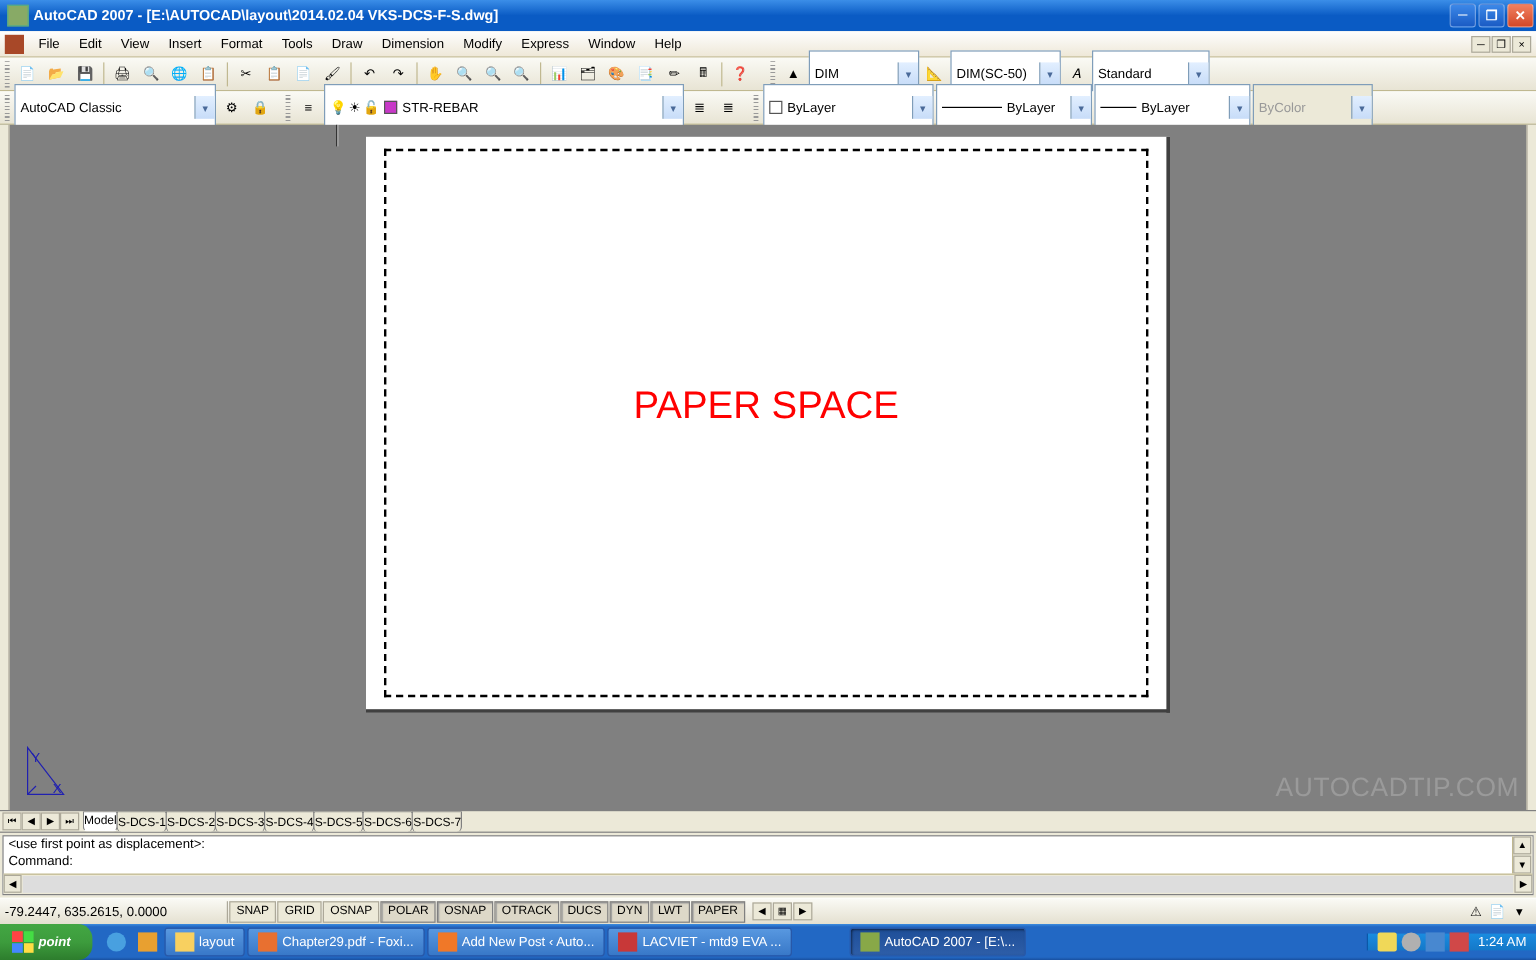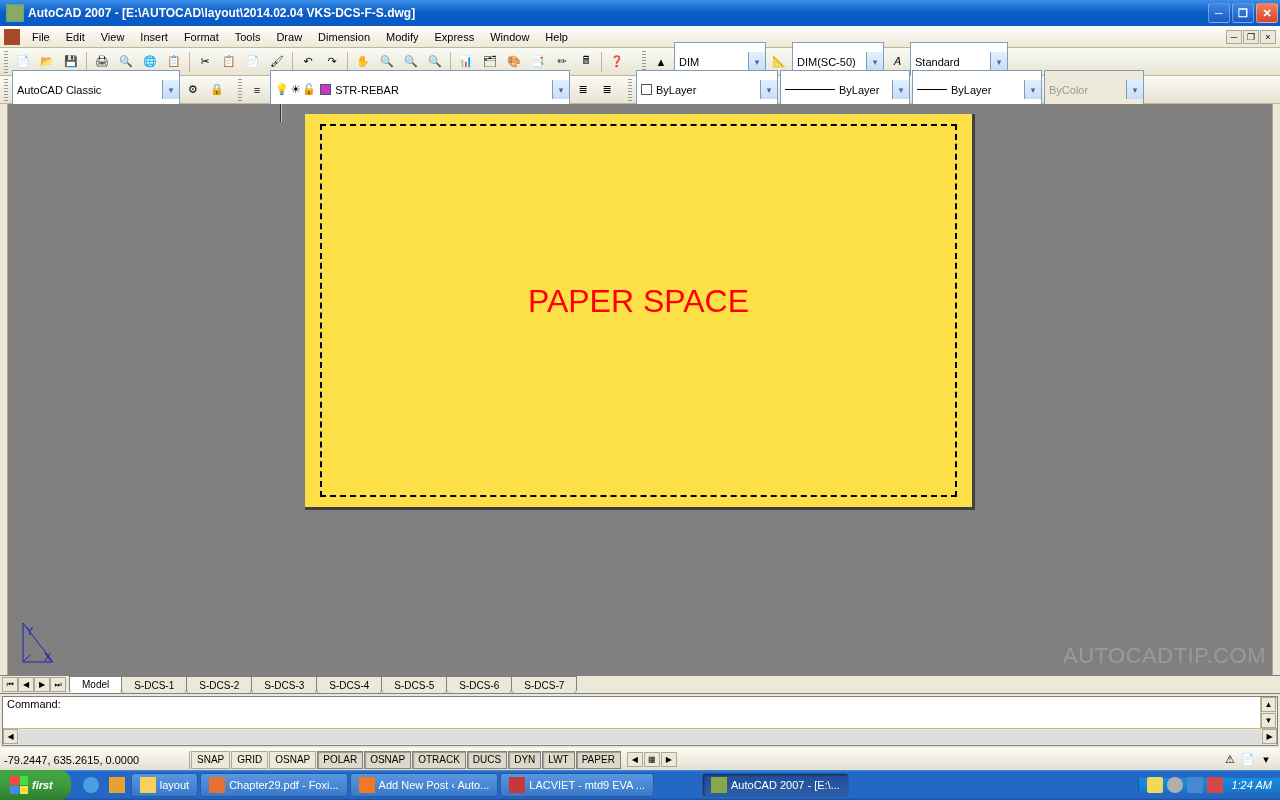--- a/index.html
+++ b/index.html
@@ -17,47 +17,47 @@
 .mdi-btn{width:16px;height:14px;border:1px solid #aca899;background:#ece9d8;font-size:9px;display:flex;align-items:center;justify-content:center;}
 .toolbar-row{height:28px;background:linear-gradient(#fafaf5,#e8e4d4);border-bottom:1px solid #c0b890;display:flex;align-items:center;padding:0 4px;gap:2px;}
 .tb-grip{width:4px;height:22px;background:repeating-linear-gradient(to bottom,#999 0 1px,transparent 1px 3px);margin-right:2px;}
 .tb-btn{width:22px;height:22px;border:1px solid transparent;display:flex;align-items:center;justify-content:center;}
 .tb-sep{width:1px;height:20px;background:#c0b890;margin:0 2px;}
 .dropdown{height:39px;border:1px solid #7f9db9;background:white;display:flex;align-items:center;padding:0 0 0 4px;}
 .dropdown .dd-arrow{width:17px;height:19px;border-left:1px solid #7f9db9;background:linear-gradient(#e2efff,#c7dcf8);display:flex;align-items:center;justify-content:center;}
 .dropdown .dd-arrow::after{content:"▾";font-size:9px;color:#4a6a99;}
 .workarea{flex:1;display:flex;background:#808080;position:relative;}
 .canvas-area{flex:1;position:relative;display:flex;align-items:flex-start;justify-content:center;padding-top:10px;}
-.paper{width:670px;height:396px;background:#fde047;border-right:3px solid #404040;border-bottom:3px solid #404040;position:relative;}
+.paper{width:670px;height:480px;background:#ffffff;border-right:3px solid #404040;border-bottom:3px solid #404040;position:relative;}
 .paper-dash{position:absolute;left:15px;top:10px;right:15px;bottom:10px;border:2px dashed #000;}
 .paper-text{position:absolute;left:0;top:43%;width:100%;text-align:center;font-family:Arial;font-size:32px;color:#ff0000;font-weight:400;}
 .ucs-icon{position:absolute;left:20px;bottom:10px;width:40px;height:50px;}
 .watermark{position:absolute;right:14px;bottom:6px;font-family:Arial;font-size:22px;color:#9a9a9a;letter-spacing:0.5px;}
 .tabs-row{height:19px;background:#ece9d8;border-top:1px solid #808080;border-bottom:1px solid #808080;display:flex;align-items:center;padding-left:2px;}
 .tab-nav{display:flex;gap:0;}
 .tab-nav-btn{width:16px;height:15px;border:1px solid #aca899;background:#ece9d8;font-size:8px;display:flex;align-items:center;justify-content:center;}
-.layout-tab{height:17px;padding:0 12px;border:1px solid #808080;border-bottom:none;background:#ece9d8;margin-left:-1px;display:flex;align-items:center;border-radius:0 0 4px 4px;font-size:10px;}
+.layout-tab{height:17px;padding:0 0;border:1px solid #808080;border-bottom:none;background:#ece9d8;margin-left:-1px;display:flex;align-items:center;border-radius:0 0 4px 4px;font-size:10px;}
 .layout-tab.active{background:#fff;border-bottom:1px solid #fff;position:relative;z-index:1;}
 .cmd-area{background:#fff;border:1px solid #808080;margin:2px;font-family:'Courier New',monospace;font-size:12px;position:relative;}
 .cmd-line{padding:1px 4px;white-space:pre;}
 .cmd-scroll-v{position:absolute;right:0;top:0;width:17px;bottom:17px;background:#ece9d8;border-left:1px solid #c0b890;}
 .cmd-scroll-v .sbtn{width:15px;height:15px;border:1px solid #aca899;background:#ece9d8;font-size:8px;display:flex;align-items:center;justify-content:center;}
 .cmd-scroll-h{position:absolute;left:0;right:0;bottom:0;height:17px;background:#ece9d8;border-top:1px solid #c0b890;display:flex;}
 .cmd-scroll-h .sbtn{width:15px;height:15px;border:1px solid #aca899;background:#ece9d8;font-size:8px;display:flex;align-items:center;justify-content:center;}
 .statusbar{height:22px;background:linear-gradient(#fafaf5,#e4e0d0);border-top:1px solid #fff;display:flex;align-items:center;}
 .status-coords{width:190px;padding-left:4px;border-right:1px solid #aca899;height:18px;display:flex;align-items:center;}
 .status-toggle{height:18px;padding:0 5px;border:1px solid #aca899;margin-left:1px;background:#ece9d8;display:flex;align-items:center;font-size:10px;}
 .status-toggle.pressed{border:1px solid #808080;background:#ddd8c8;box-shadow:inset 1px 1px 1px #999;}
 .taskbar{height:30px;background:linear-gradient(to bottom,#3c8cde 0%,#2268c4 8%,#2268c4 92%,#1850a0 100%);display:flex;align-items:center;}
 .start-btn{height:30px;padding:0 18px 0 10px;background:linear-gradient(to bottom,#43a643 0%,#3d9c3d 50%,#2d7d2d 100%);border-radius:0 12px 12px 0;color:white;font-weight:bold;font-style:italic;font-size:14px;display:flex;align-items:center;gap:4px;}
 .start-logo{width:18px;height:18px;display:grid;grid-template:1fr 1fr/1fr 1fr;gap:1px;}
 .start-logo span:nth-child(1){background:#f44;} .start-logo span:nth-child(2){background:#4d4;} .start-logo span:nth-child(3){background:#48f;} .start-logo span:nth-child(4){background:#fd4;}
 .task-item{height:24px;margin-left:2px;padding:0 8px;background:linear-gradient(#5898e0,#3878c8);border:1px solid #2858a8;border-radius:3px;color:white;display:flex;align-items:center;gap:4px;max-width:160px;overflow:hidden;white-space:nowrap;}
 .task-item.active{background:linear-gradient(#1e4e98,#2e5ea8);box-shadow:inset 1px 1px 2px #0008;margin-left:48px;}
-.systray{margin-left:auto;height:14px;background:linear-gradient(#1a8ce0,#1478c8);border-left:1px solid #0a58a8;display:flex;align-items:center;padding:0 8px;gap:4px;color:white;font-style:italic;}
+.systray{margin-left:auto;height:14px;background:linear-gradient(#1a8ce0,#1478c8);border-left:1px solid #0a58a8;display:flex;align-items:center;padding:0 8px;gap:4px;color:white;}
 .tray-icon{width:16px;height:16px;}
 </style>
 </head>
 <body>
 
 <div class="titlebar">
   <div class="app-icon"></div>
   <div class="title">AutoCAD 2007 - [E:\AUTOCAD\layout\2014.02.04 VKS-DCS-F-S.dwg]</div>
   <div class="win-btns">
     <div class="win-btn win-min">─</div>
@@ -221,20 +221,21 @@
       <div class="layout-tab">S-DCS-2</div>
       <div class="layout-tab">S-DCS-3</div>
       <div class="layout-tab">S-DCS-4</div>
       <div class="layout-tab">S-DCS-5</div>
       <div class="layout-tab">S-DCS-6</div>
       <div class="layout-tab">S-DCS-7</div>
     </div>
 </div>
 
 <div class="cmd-area" style="height:50px;">
+  <div class="cmd-line">&lt;use first point as displacement&gt;:</div>
   <div class="cmd-line">Command:</div>
   <div class="cmd-scroll-v">
       <div class="sbtn">▲</div>
       <div style="flex:1"></div>
       <div class="sbtn" style="position:absolute;bottom:0;">▼</div>
     </div>
   <div class="cmd-scroll-h">
       <div class="sbtn">◀</div>
       <div style="flex:1;background:#ddd;margin:1px;"></div>
       <div class="sbtn">▶</div>
@@ -269,21 +270,21 @@
 </div>
 
 <div class="taskbar">
   <div class="start-btn">
     <div class="start-logo">
         <span></span>
         <span></span>
         <span></span>
         <span></span>
       </div>
-    <span>first</span>
+    <span>point</span>
   </div>
   <div style="width:6px;"></div>
   <div class="task-item" style="min-width:24px;max-width:24px;padding:0 4px;background:none;border:none;">
       <span style="width:16px;height:16px;background:#48a0e0;border-radius:50%;display:block;"></span>
     </div>
   <div class="task-item" style="min-width:24px;max-width:24px;padding:0 4px;background:none;border:none;">
       <span style="width:16px;height:16px;background:#e8a030;display:block;"></span>
     </div>
   <div id="task-items" style="display:flex;gap:0;">
       <div class="task-item">

